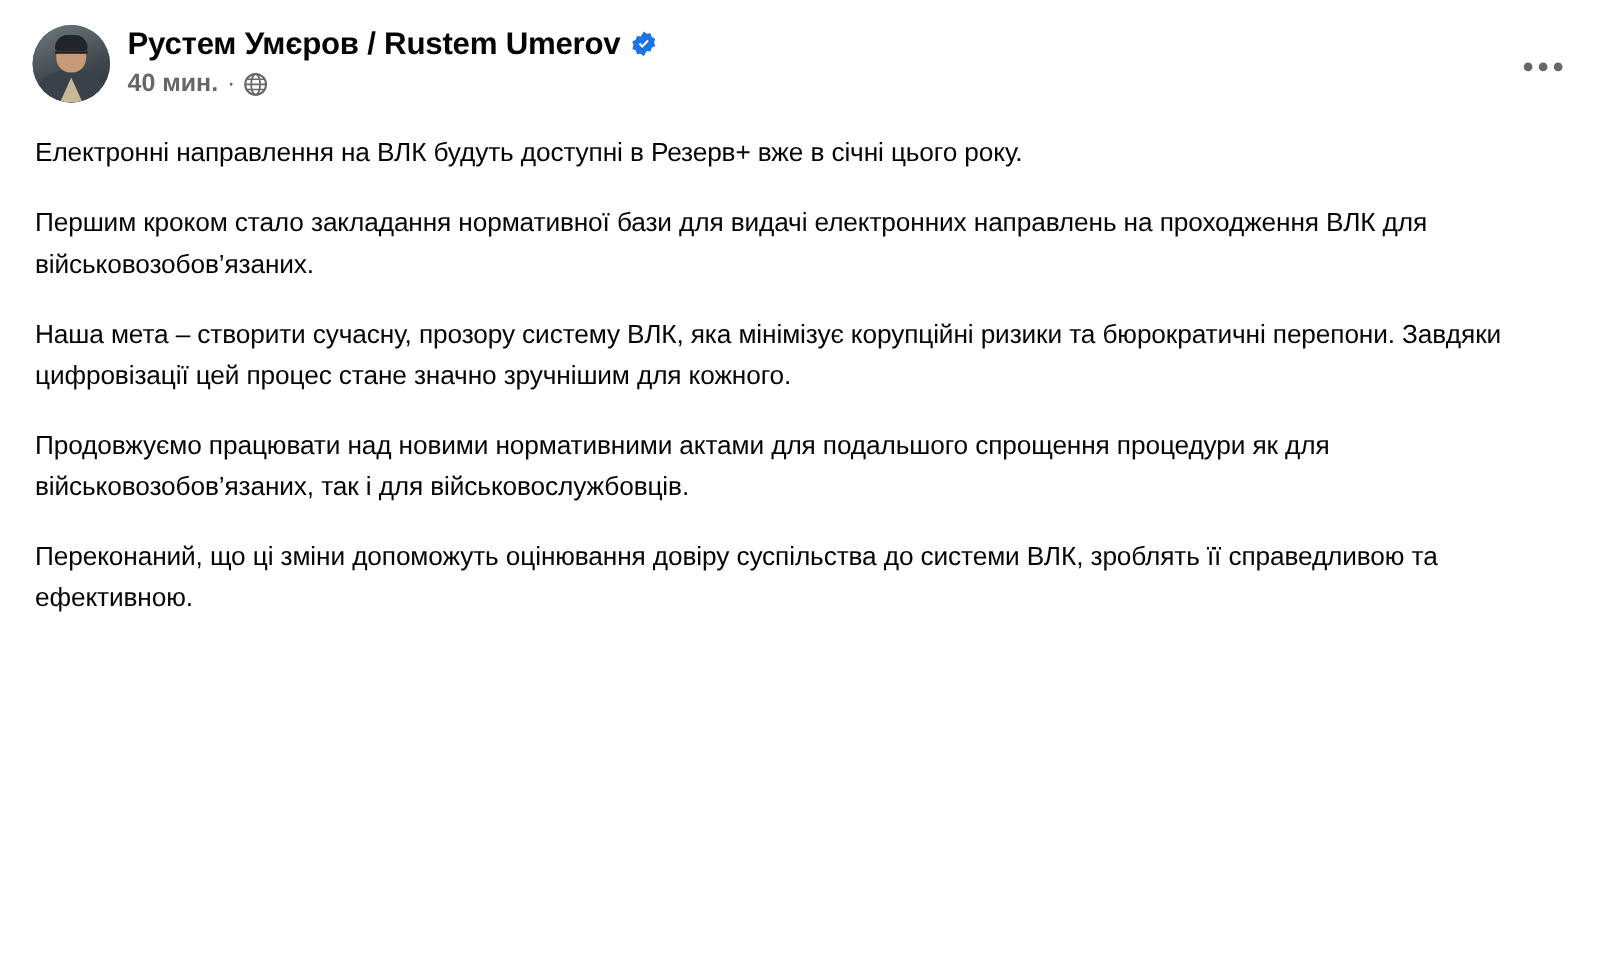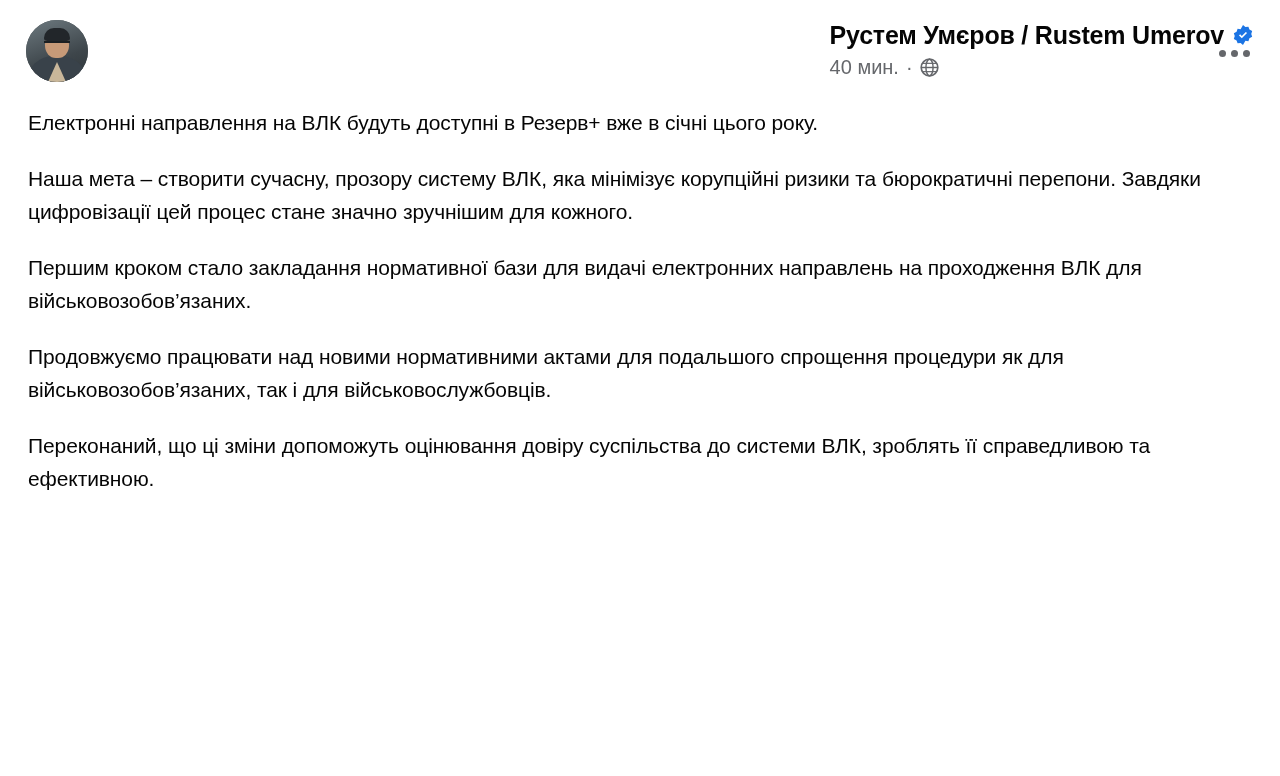--- a/index.html
+++ b/index.html
@@ -23,21 +23,20 @@
     box-sizing: border-box;
     padding: 18px 26px 0 26px;
   }
 
   
   .post-header {
     display: flex;
     align-items: flex-start;
     gap: 14px;
     height: 78px;
-    justify-content: space-between;
   }
 
   .avatar {
     width: 62px;
     height: 62px;
     border-radius: 50%;
     flex: 0 0 62px;
     overflow: hidden;
     background: #4a5256;
     position: relative;
@@ -131,20 +130,21 @@
     display: flex;
     align-items: center;
     gap: 7px;
     margin-top: 5px;
   }
 
   .timestamp {
     font-size: 20px;
     color: #65676b;
     line-height: 24px;
+    font-weight: bold;
   }
 
   .dot-sep {
     font-size: 20px;
     color: #65676b;
     line-height: 24px;
   }
 
   .globe-icon {
     width: 19px;
@@ -228,19 +228,19 @@
 
     <div class="more-button">
       <span></span>
       <span></span>
       <span></span>
     </div>
   </div>
 
   <div class="post-body">
     <p>Електронні направлення на ВЛК будуть доступні в Резерв+ вже в січні цього року.</p>
+    <p>Першим кроком стало закладання нормативної бази для видачі електронних направлень на проходження ВЛК для військовозобов’язаних.</p>
     <p>Наша мета – створити сучасну, прозору систему ВЛК, яка мінімізує корупційні ризики та бюрократичні перепони. Завдяки цифровізації цей процес стане значно зручнішим для кожного.</p>
-    <p>Першим кроком стало закладання нормативної бази для видачі електронних направлень на проходження ВЛК для військовозобов’язаних.</p>
     <p>Продовжуємо працювати над новими нормативними актами для подальшого спрощення процедури як для військовозобов’язаних, так і для військовослужбовців.</p>
     <p>Переконаний, що ці зміни допоможуть оцінювання довіру суспільства до системи ВЛК, зроблять її справедливою та ефективною.</p>
   </div>
 
 </div>
 
 </body></html>

